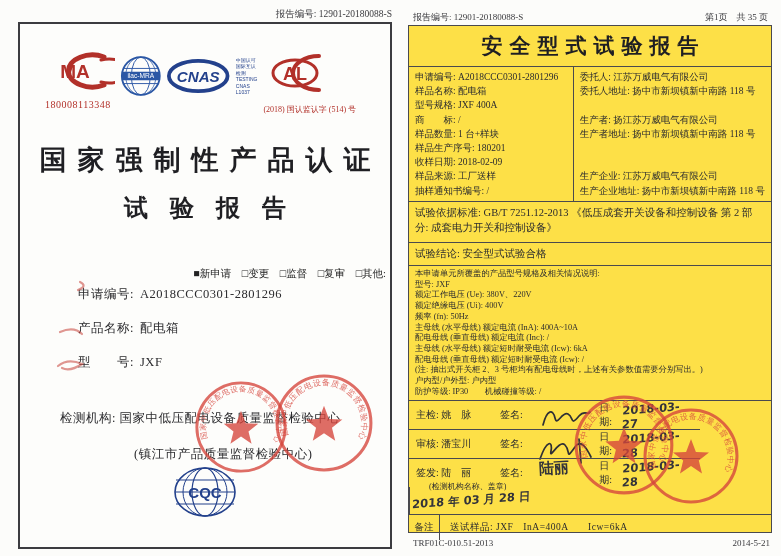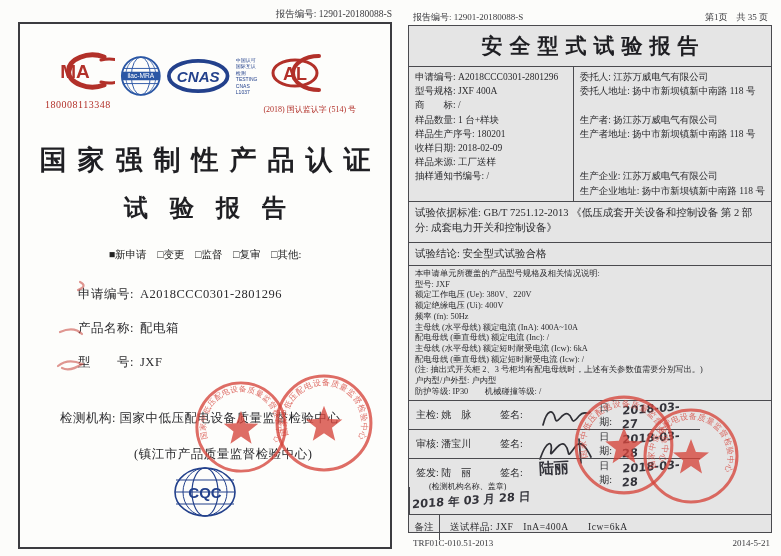--- a/index.html
+++ b/index.html
@@ -11,36 +11,36 @@
   .lp-reportno{position:absolute;right:-2px;top:-16px;font-size:9.5px;color:#3a3a3e;white-space:nowrap;}
   .logo-row{position:absolute;left:16px;top:26px;right:10px;display:flex;align-items:flex-start;justify-content:space-between;}
   .logo-cma-wrap{text-align:center;width:92px;}
   .cma-number{font-size:10px;color:#b23029;margin-top:3px;letter-spacing:.5px;}
   .logo-mid{display:flex;align-items:center;gap:6px;margin-top:4px;}
   .cnas-block{font-size:5px;line-height:6.5px;color:#23418c;font-family:"Liberation Sans",sans-serif;}
   .logo-cal-wrap{text-align:left;width:128px;}
   .cal-caption{font-size:8px;color:#b23029;margin-top:6px;white-space:nowrap;}
   .lp-title{position:absolute;left:0;right:0;top:118px;text-align:center;font-size:27px;font-weight:600;letter-spacing:11px;text-indent:11px;color:#1f1f23;}
   .lp-subtitle{position:absolute;left:0;right:0;top:168px;text-align:center;font-size:24px;font-weight:600;letter-spacing:22px;text-indent:22px;color:#1f1f23;}
-  .lp-apply{position:absolute;left:0;right:0;top:224px;text-align:center;font-size:10.5px;color:#222;}
+  .lp-apply{position:absolute;left:0;right:0;top:243px;text-align:right;font-size:10.5px;color:#222;}
   .lp-apply span{margin:0 4px;}
   .lp-fields{position:absolute;left:58px;top:262px;font-size:12.5px;}
   .lp-field{margin-bottom:17px;letter-spacing:.5px;}
   .lp-field .val{margin-left:6px;}
   .lp-agency{position:absolute;left:40px;top:386px;font-size:12.5px;letter-spacing:.5px;}
   .lp-agency-sub{margin-top:19px;margin-left:74px;}
   .cqc-wrap{position:absolute;left:50%;top:442px;transform:translateX(-50%);}
   .red-mark{position:absolute;opacity:.55;}
 
   
   .seal{position:absolute;color:#d6453c;opacity:.78;pointer-events:none;}
   .seal svg{display:block;}
 
   
-  .page-right{position:absolute;left:408px;top:25px;width:362px;height:506px;border:1.5px solid #4a4a4e;background:#e5e5e5;font-size:9.5px;}
+  .page-right{position:absolute;left:408px;top:25px;width:362px;height:506px;border:1.5px solid #4a4a4e;background:#fde047;font-size:9.5px;}
   .rp-header{position:absolute;left:413px;top:11px;width:355px;display:flex;justify-content:space-between;font-size:9px;color:#3a3a3e;}
   .rp-title{height:40px;border-bottom:1.5px solid #4a4a4e;display:flex;align-items:center;justify-content:center;font-size:21px;font-weight:700;letter-spacing:7px;text-indent:7px;color:#1f1f23;}
   .rp-info{display:flex;height:134px;}
   .rp-info-left{width:48%;border-right:1.5px solid #4a4a4e;padding:3px 6px;}
   .rp-info-right{flex:1;padding:3px 6px;}
   .ln{min-height:14.2px;line-height:14.2px;white-space:nowrap;}
   .rp-standard{border-top:1.5px solid #4a4a4e;padding:3px 6px;font-size:10.5px;line-height:15px;height:34px;}
   .rp-conclusion{border-top:1.5px solid #4a4a4e;padding:3px 6px;font-size:10.5px;height:16px;line-height:16px;}
   .rp-coverage{border-top:1.5px solid #4a4a4e;padding:3px 6px;font-size:8.3px;}
   .rp-coverage .cln{min-height:10.7px;line-height:10.7px;white-space:nowrap;}
@@ -182,20 +182,21 @@
     <span>报告编号: 12901-20180088-S</span>
     <span>第1页　共 35 页</span>
   </div>
 
   <div class="page-right">
     <div class="rp-title">安全型式试验报告</div>
 
     <div class="rp-info">
       <div class="rp-info-left">
         <div class="ln">申请编号: A2018CCC0301-2801296</div>
+        <div class="ln">样品名称: 配电箱</div>
         <div class="ln">型号规格: JXF 400A</div>
         <div class="ln">商　　标: /</div>
         <div class="ln">样品数量: 1 台+样块</div>
         <div class="ln">样品生产序号: 180201</div>
         <div class="ln">收样日期: 2018-02-09</div>
         <div class="ln">样品来源: 工厂送样</div>
         <div class="ln">抽样通知书编号: /</div>
       </div>
       <div class="rp-info-right">
         <div class="ln">委托人: 江苏万威电气有限公司</div>

